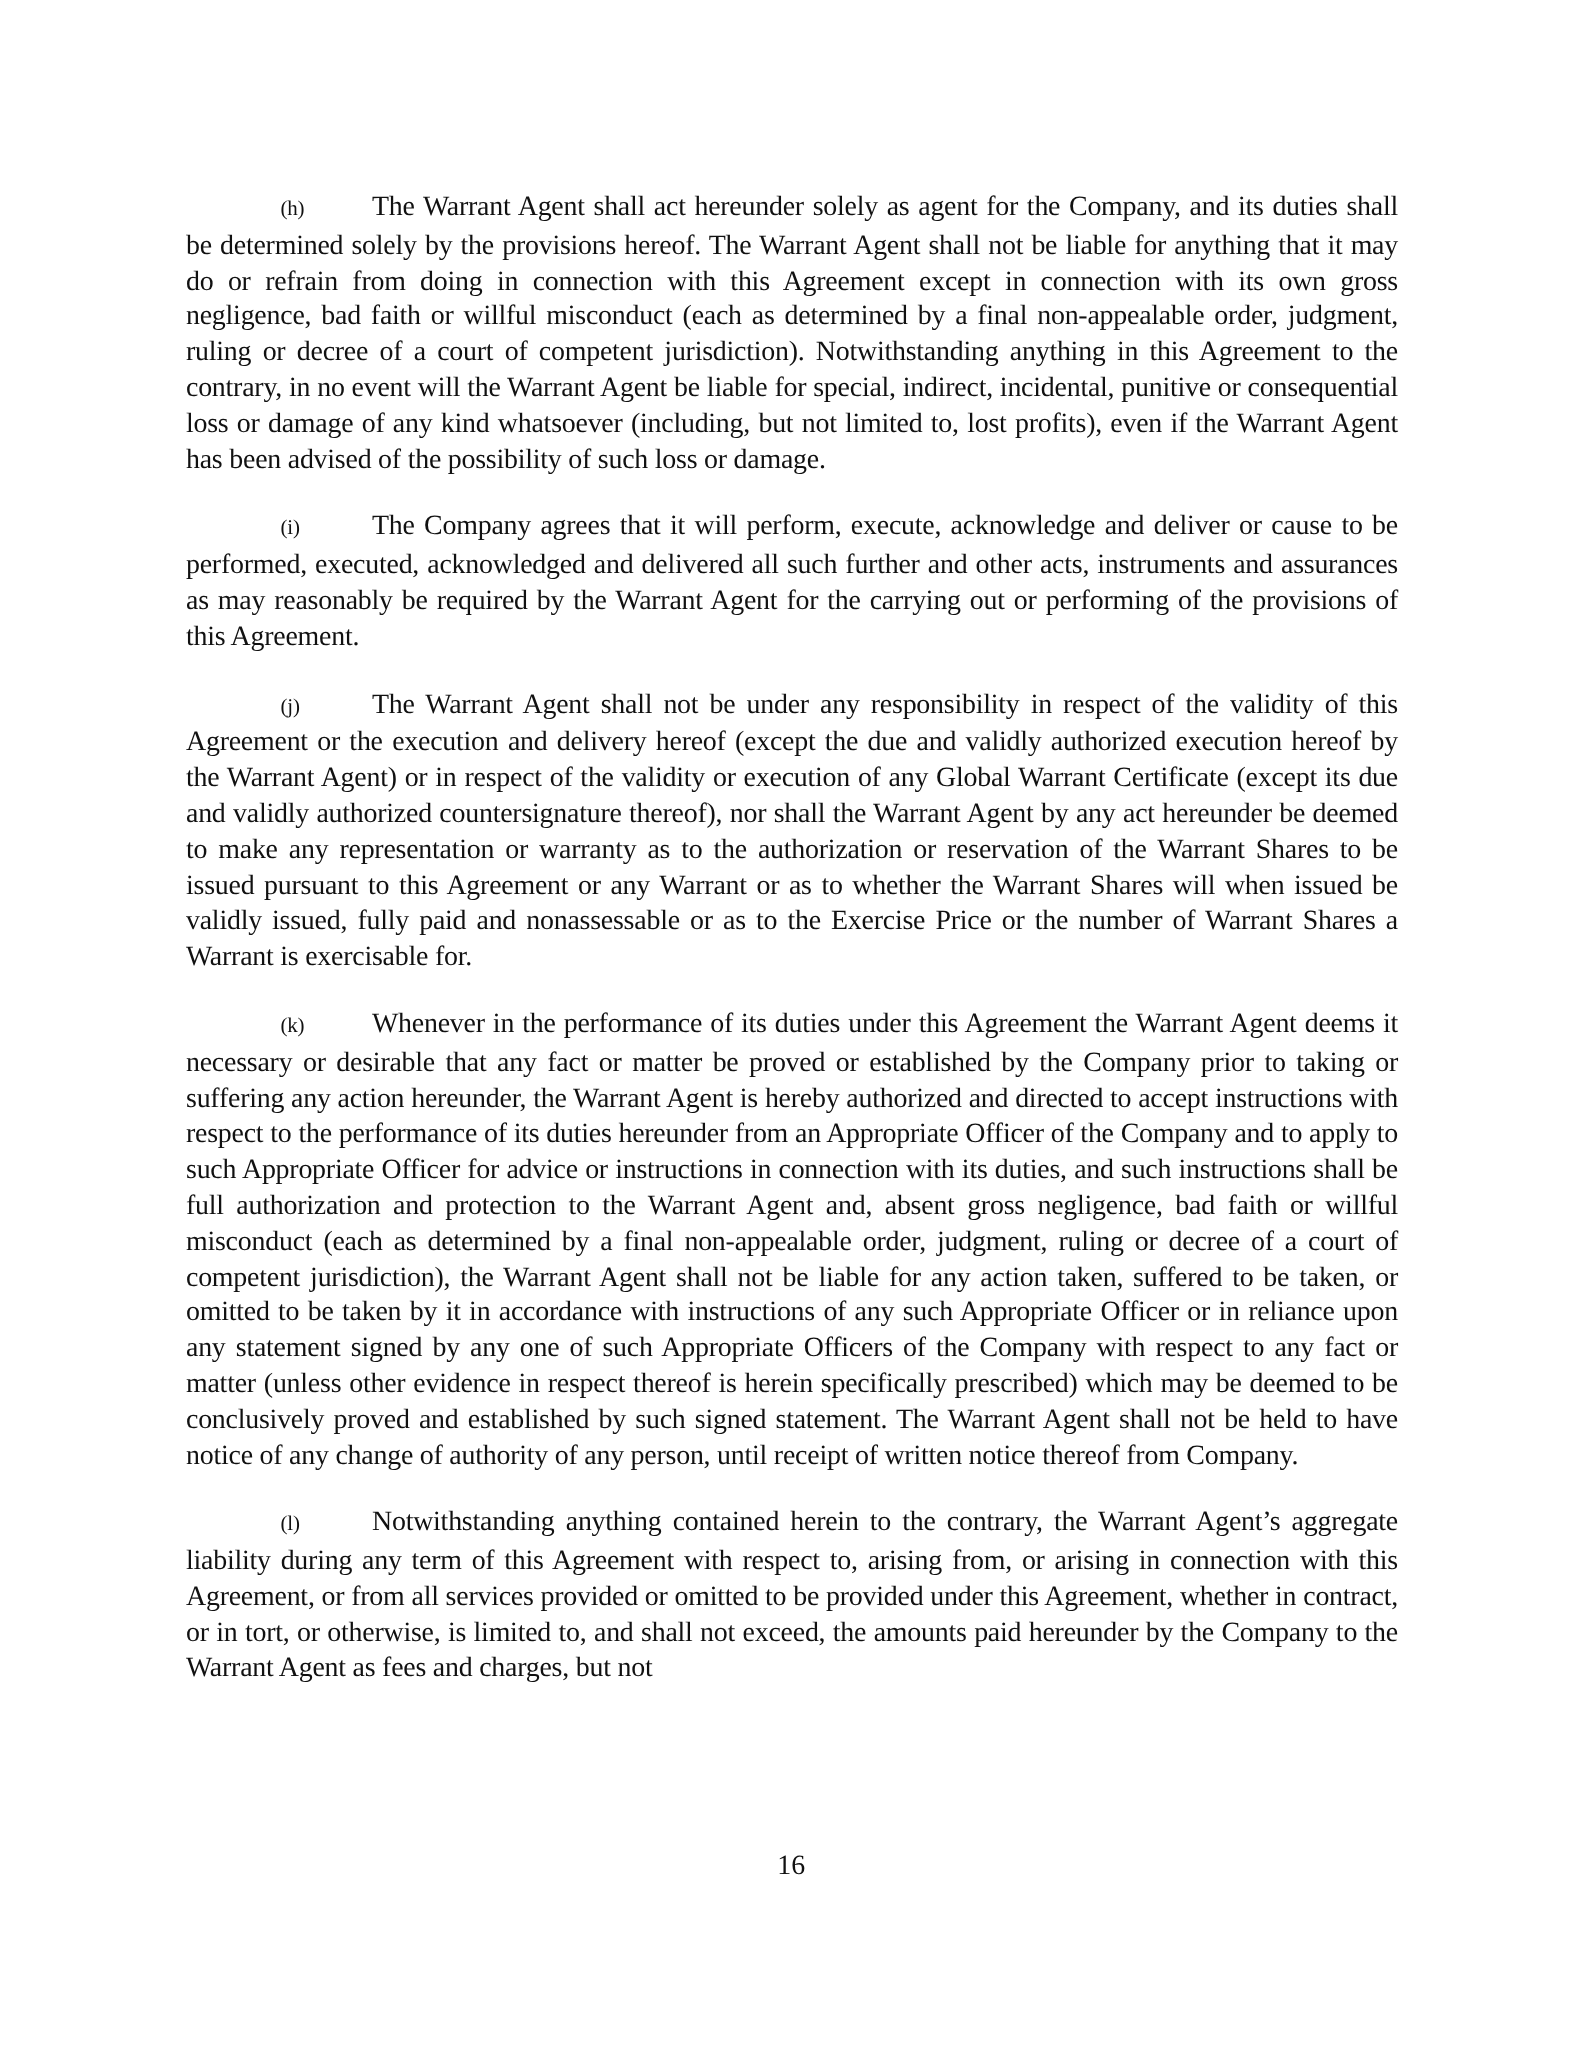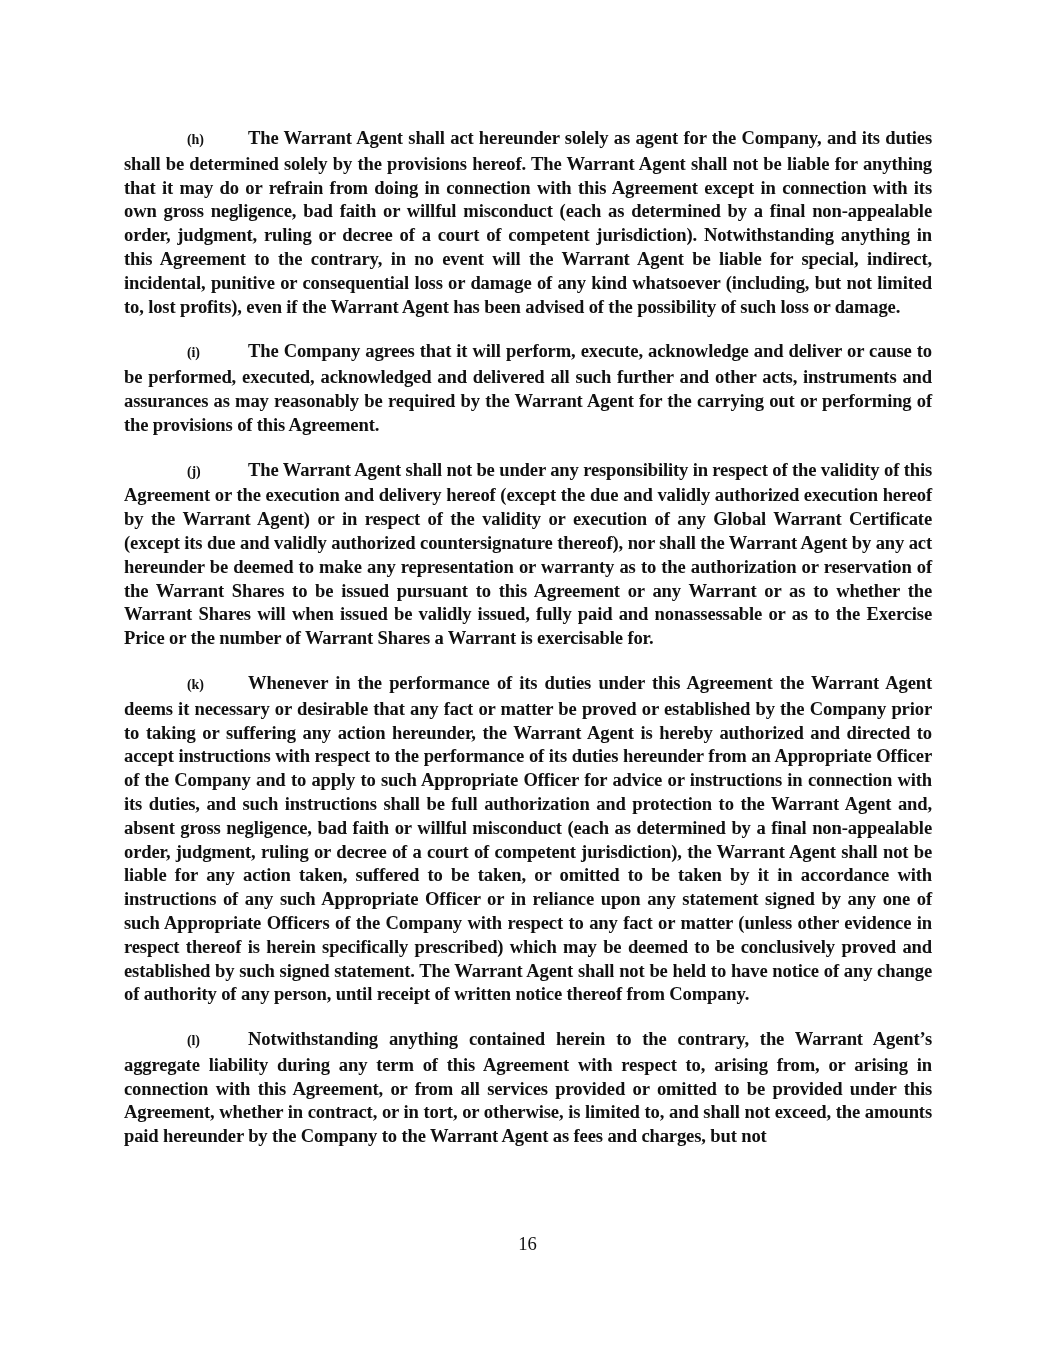--- a/index.html
+++ b/index.html
@@ -21,21 +21,20 @@
       top: 126px;
       width: 808px;
     }
     .para {
       font-size: 18.6px;
       line-height: 23.8px;
       text-align: justify;
       margin: 0 0 21px 0;
       text-indent: 63px;
       letter-spacing: -0.15px;
-      font-weight: bold;
     }
     .para .marker {
       font-size: 14px;
       display: inline-block;
       width: 61px;
       text-indent: 0;
     }
     .page-number {
       position: absolute;
       top: 1233px;

